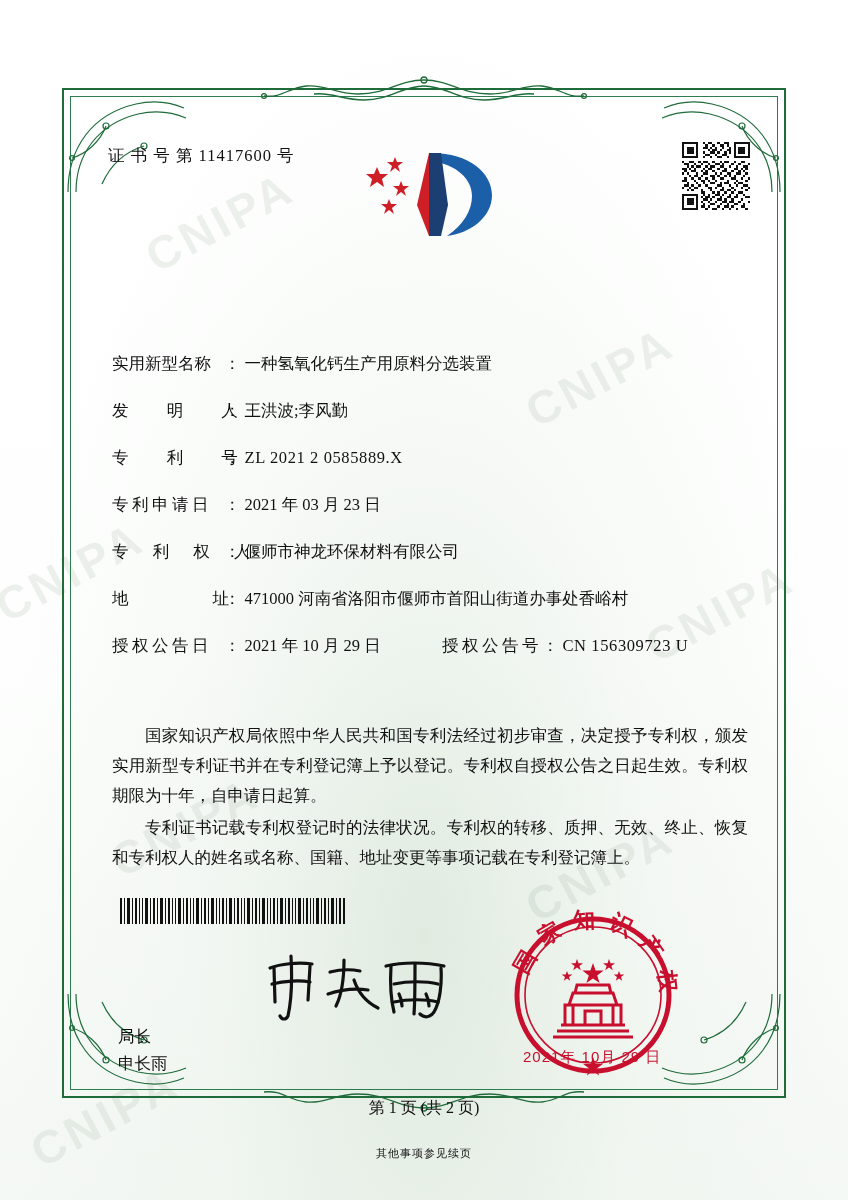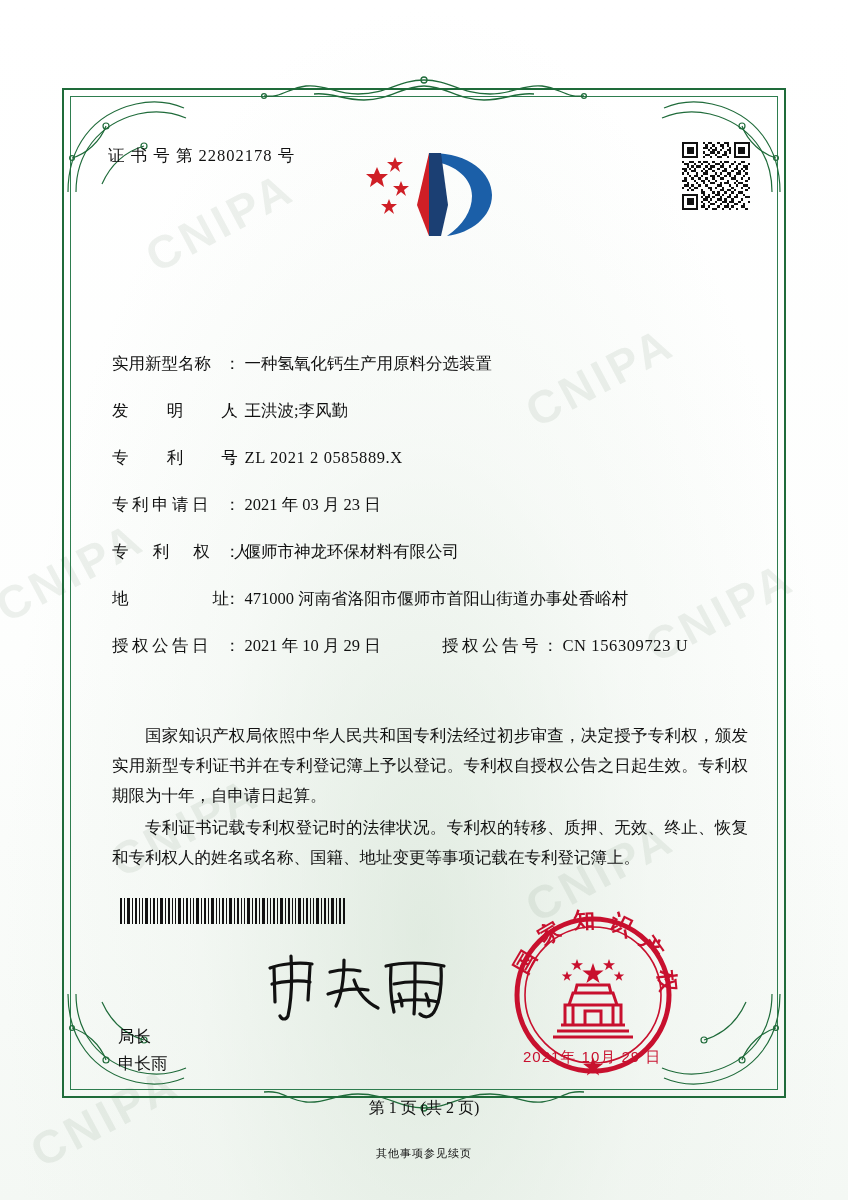--- a/index.html
+++ b/index.html
@@ -272,21 +272,21 @@
   </svg>
 
   <svg class="ornament" style="left:238px; top:1080px;" width="372" height="34" viewBox="0 0 372 34">
     <g fill="none" stroke="#1f6b3a" stroke-width="1.3" transform="translate(0,34) scale(1,-1)">
       <path d="M186 6 C 160 6, 150 20, 120 20 C 96 20, 88 10, 68 12 C 50 14, 44 24, 26 22"></path>
       <path d="M186 6 C 212 6, 222 20, 252 20 C 276 20, 284 10, 304 12 C 322 14, 328 24, 346 22"></path>
       <circle cx="186" cy="6" r="3"></circle>
     </g>
   </svg>
 
-  <div class="cert-no">证 书 号 第 22802178 号</div>
+  <div class="cert-no">证 书 号 第 11417600 号</div>
 
   <svg class="qr" viewBox="0 0 29 29" shape-rendering="crispEdges">
     <rect width="29" height="29" fill="#ffffff"></rect>
     <g fill="#111">
       <rect x="0" y="0" width="7" height="1"></rect>
         <rect x="0" y="6" width="7" height="1"></rect>
       <rect x="0" y="0" width="1" height="7"></rect>
         <rect x="6" y="0" width="1" height="7"></rect>
       <rect x="2" y="2" width="3" height="3"></rect>
       <rect x="22" y="0" width="7" height="1"></rect>

